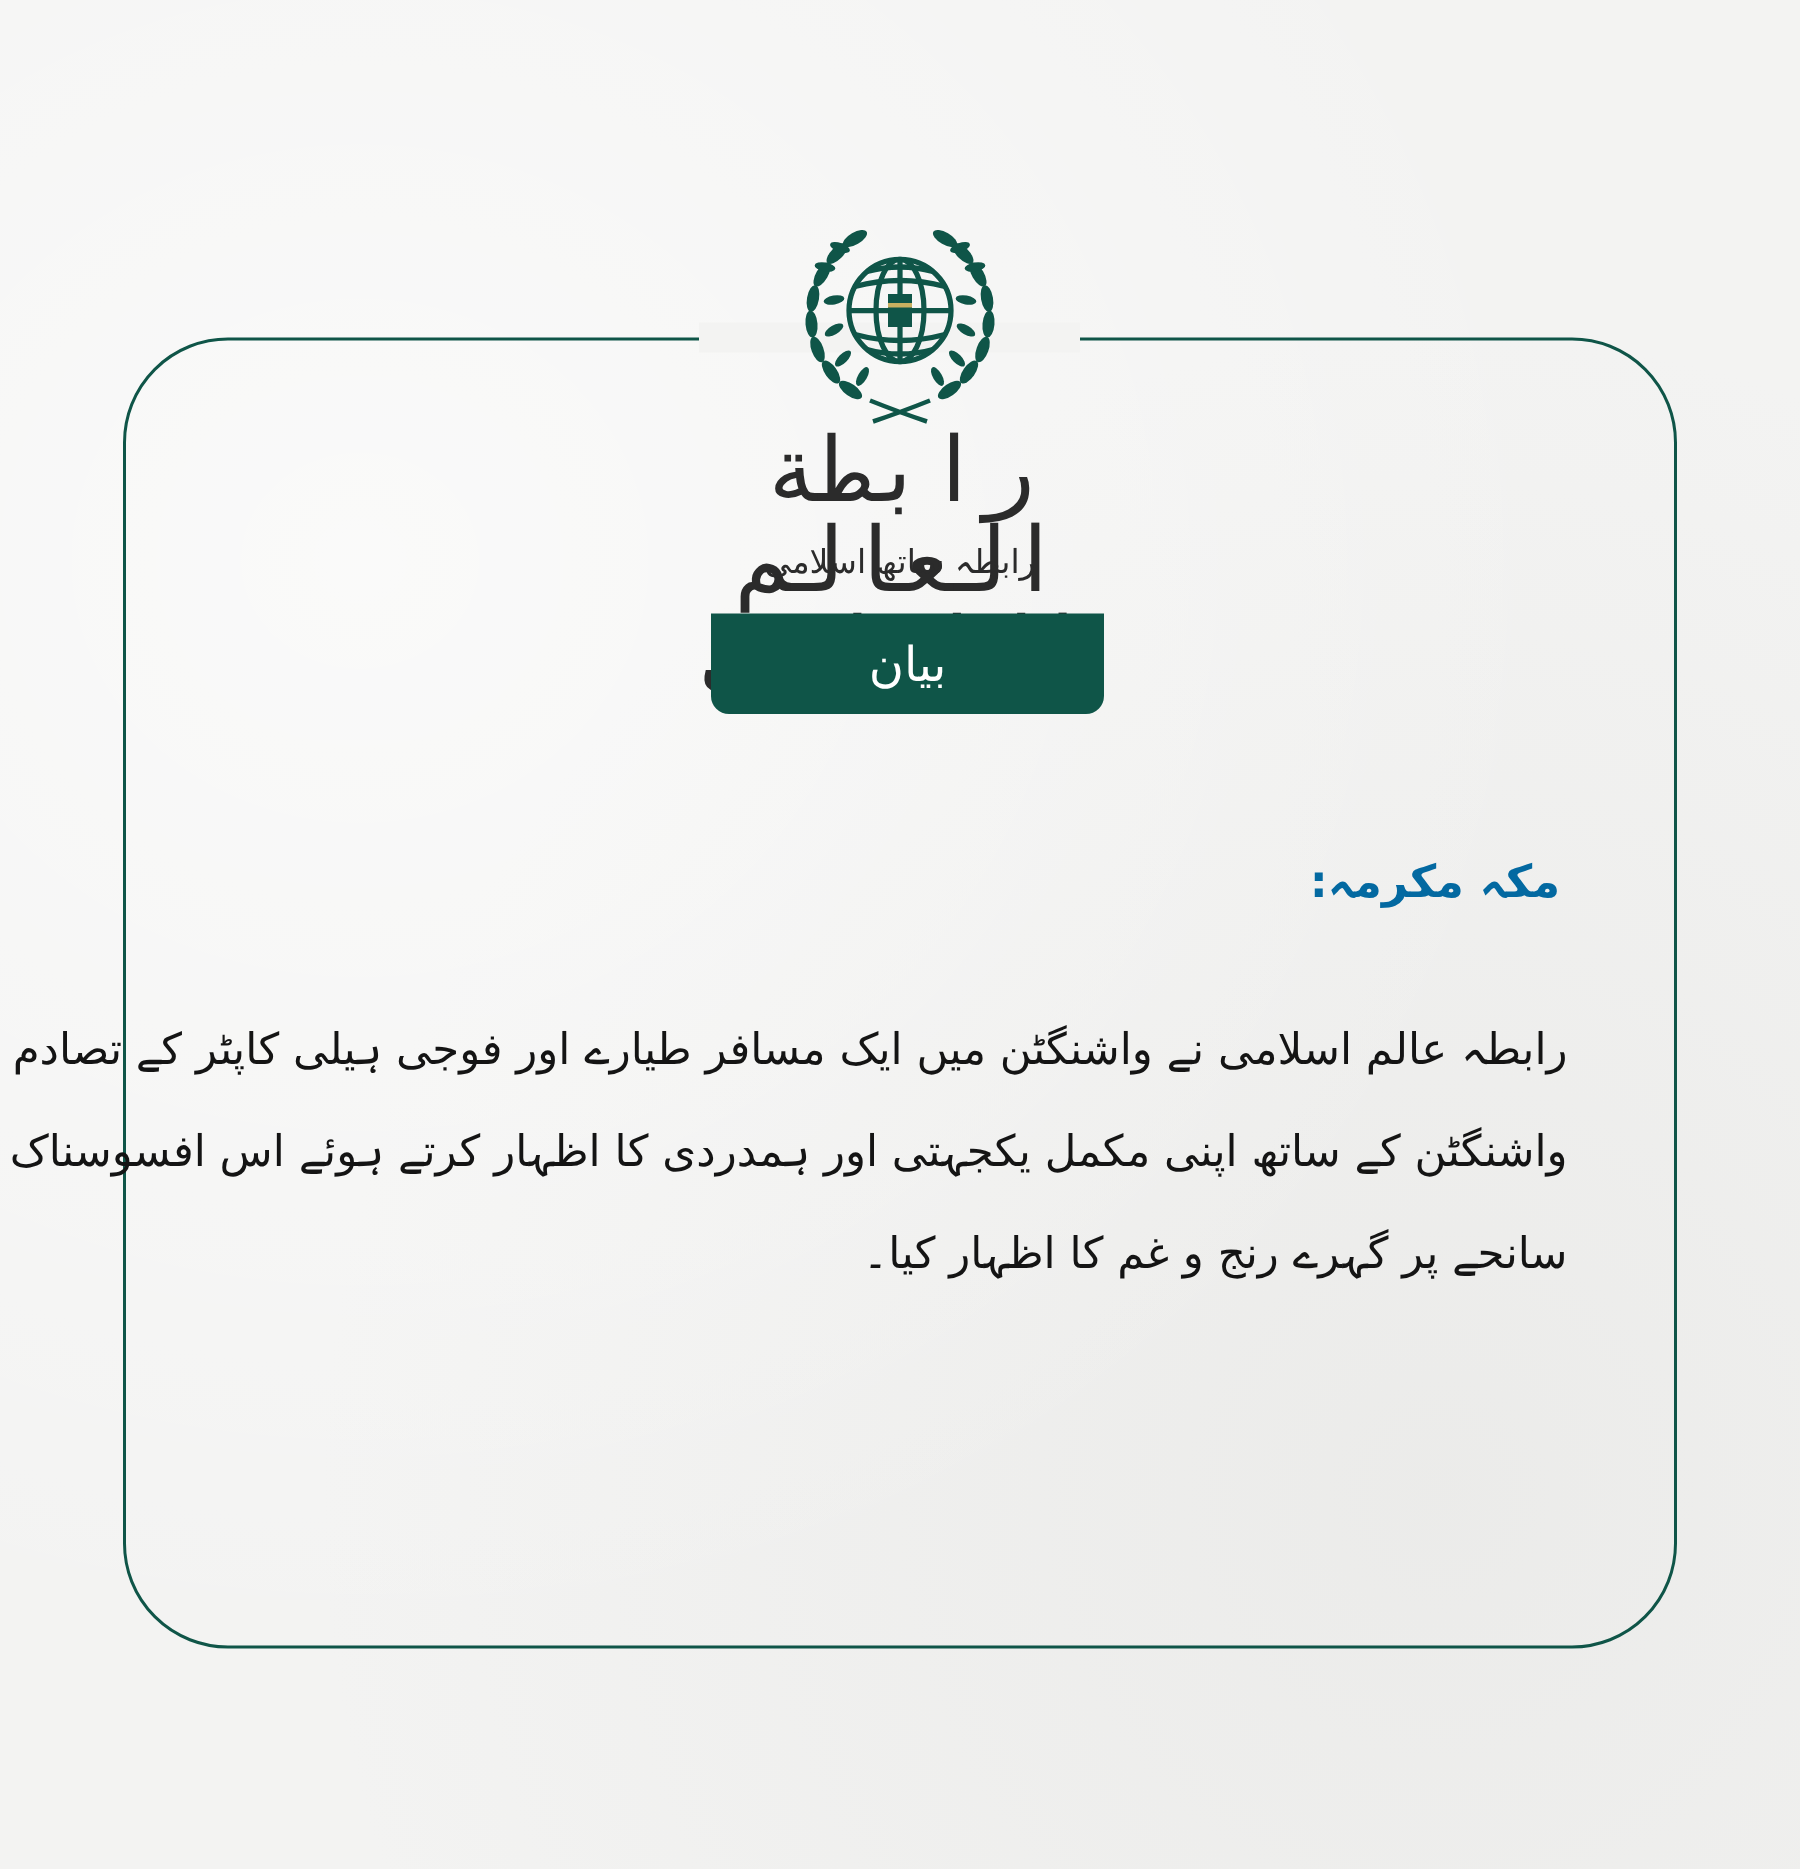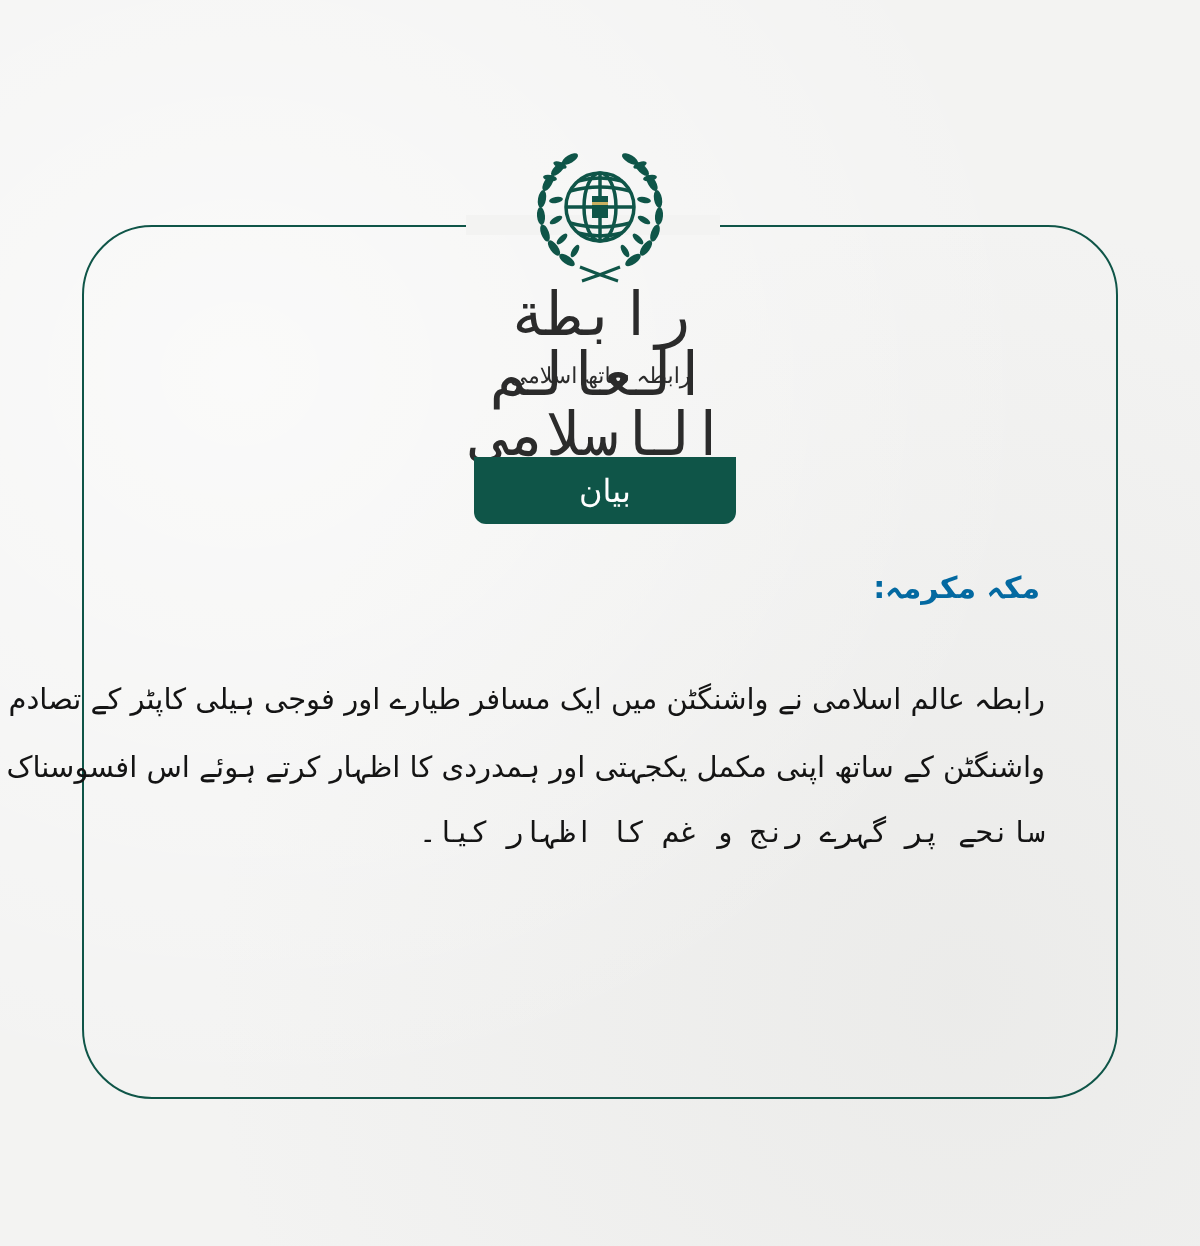--- a/index.html
+++ b/index.html
@@ -28,36 +28,36 @@
       line-height: 60px; letter-spacing: 1px;
     }
     .title-ur {
       position: absolute; left: 440px; top: 362px; width: 320px; text-align: center;
       direction: rtl; font-family: "DejaVu Serif", serif; font-size: 22px; color: #2b2b2b;
       line-height: 28px;
     }
     .badge {
       position: absolute; left: 474px; top: 409px; width: 262px; height: 67px;
       background: #0f5548; border-radius: 0 0 12px 12px;
-      display: flex; align-items: center; justify-content: center; margin-top: 48px;
+      display: flex; align-items: center; justify-content: center;
     }
     .badge span {
       color: #ffffff; direction: rtl; font-family: "DejaVu Serif", serif; font-size: 32px;
     }
     .location {
       position: absolute; right: 160px; top: 570px; direction: rtl;
       font-family: "DejaVu Sans", sans-serif; font-weight: bold; font-size: 30px; color: #0369a1;
     }
     .body-text {
       position: absolute; left: 155px; top: 665px; width: 890px;
       direction: rtl; text-align: justify; text-align-last: right;
       font-family: "DejaVu Sans", sans-serif; font-size: 29px; line-height: 68px; color: #141414;
     }
     .body-line { display: block; white-space: nowrap; text-align: justify; text-align-last: justify; }
-    .body-line.last { text-align-last: right; font-family: Liberation Mono, monospace; }
+    .body-line.last { text-align-last: right; }
   </style>
 </head>
 <body>
 
 <div class="frame"></div>
 <div class="frame-gap"></div>
 
 <svg class="logo" viewBox="0 0 140 140">
   <g fill="#0f5548">
 

